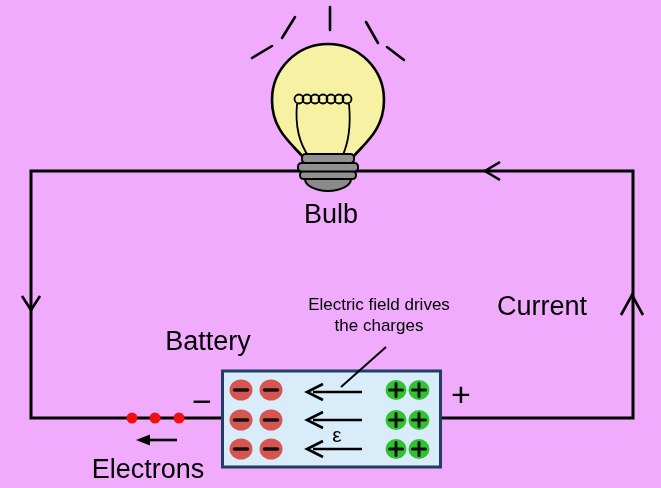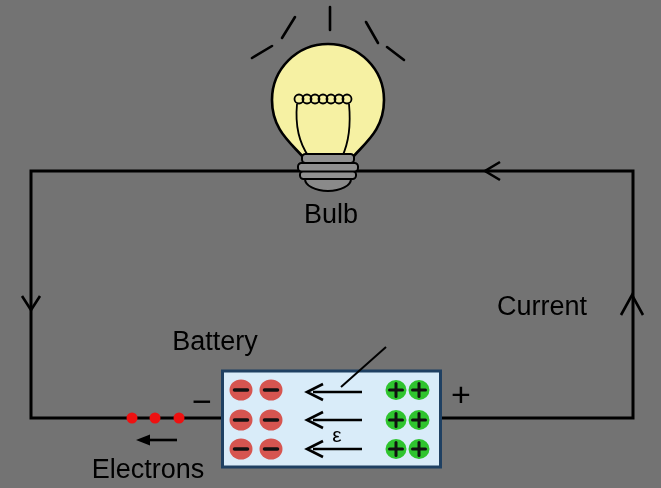--- a/index.html
+++ b/index.html
@@ -1,40 +1,40 @@
 <!DOCTYPE html>
 <html><head>
 <meta charset="utf-8">
 <style>
   html, body { margin: 0; padding: 0; background: #ffffff; }
   #stage {
     position: relative;
     width: 661px;
     height: 488px;
-    background: #737373;
+    background: #f0abfc;
     font-family: "Liberation Sans", sans-serif;
     color: #000;
     overflow: hidden;
   }
   #diagram-svg { position: absolute; left: 0; top: 0; }
   .label {
     position: absolute;
     white-space: nowrap;
     color: #000;
     transform: translateX(-50%);
     text-align: center;
     line-height: 1.2;
   }
   .lbl-big    { font-size: 27px; }
   .lbl-note   { font-size: 17px; line-height: 21px; }
   .lbl-sign   { font-size: 34px; font-weight: 400; }
   .lbl-emf    { font-size: 21px; }
   #bulb-label      { left: 331px; top: 198px; }
   #current-label   { left: 542px; top: 290px; }
-  #battery-label   { left: 215px; top: 325px; }
+  #battery-label   { left: 208px; top: 325px; }
   #electrons-label { left: 148px; top: 453px; }
   #field-note      { left: 379px; top: 294px; }
   #emf-symbol      { left: 337px; top: 422px; }
   #minus-terminal  { left: 202px; top: 381px; }
   #plus-terminal   { left: 461px; top: 374px; }
 </style>
 </head>
 <body>
 
 <div id="stage">
@@ -142,19 +142,23 @@
   </svg>
 
   <div class="label lbl-big" id="bulb-label">Bulb</div>
 
   <div class="label lbl-big" id="current-label">Current</div>
 
   <div class="label lbl-big" id="battery-label">Battery</div>
 
   <div class="label lbl-big" id="electrons-label">Electrons</div>
 
+  <div class="label lbl-note" id="field-note">
+    <div>Electric field drives</div>
+    <div>the charges</div>
+  </div>
 
   <div class="label lbl-emf" id="emf-symbol">ε</div>
 
   <div class="label lbl-sign" id="minus-terminal">−</div>
 
   <div class="label lbl-sign" id="plus-terminal">+</div>
 </div>
 
 </body></html>

